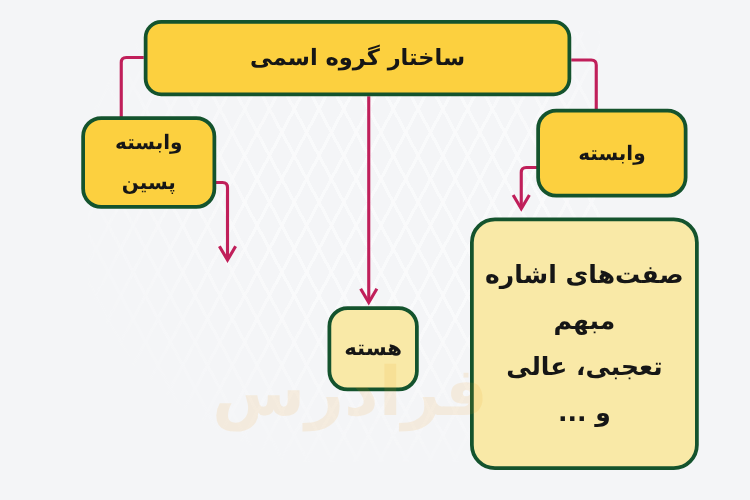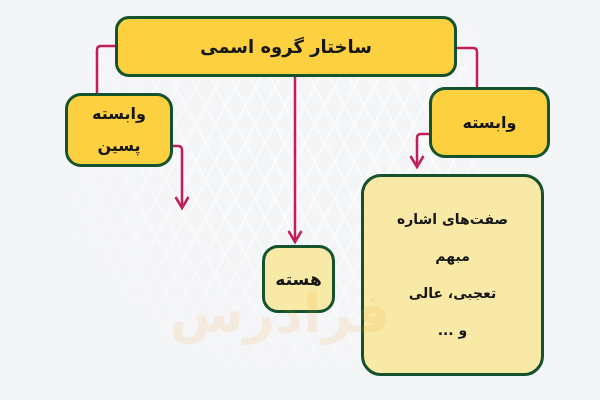--- a/index.html
+++ b/index.html
@@ -39,21 +39,21 @@
     text-align:center;
     z-index:3;
   }
   .fill-strong{background:#fcd03f;}
   .fill-light{background:#f9e9a7;}
   .node-root{left:115px;top:16px;width:342px;height:61px;border-radius:14px;font-size:18px;}
   .node-post-dep{left:65px;top:93px;width:108px;height:74px;border-radius:16px;font-size:16px;line-height:32px;}
   .node-pre-dep{left:429px;top:87px;width:121px;height:71px;border-radius:16px;font-size:16px;line-height:31px;}
   .node-post-ex{left:52px;top:213px;width:185px;height:123px;border-radius:20px;font-size:17px;line-height:36px;}
   .node-head{left:262px;top:245px;width:73px;height:68px;border-radius:16px;font-size:17px;align-items:center;}
-  .node-pre-ex{left:361px;top:174px;width:183px;height:202px;border-radius:20px;font-size:14px;line-height:37px;}
+  .node-pre-ex{left:376px;top:174px;width:183px;height:202px;border-radius:20px;font-size:20px;line-height:37px;}
   .node .line{display:block;}
   
   .brand-watermark{
     position:absolute;left:150px;top:282px;width:260px;
     font-size:54px;font-weight:bold;text-align:center;
     color:#ef9a17;opacity:.11;
     z-index:4;pointer-events:none;
     direction:rtl;
   }
 </style>

